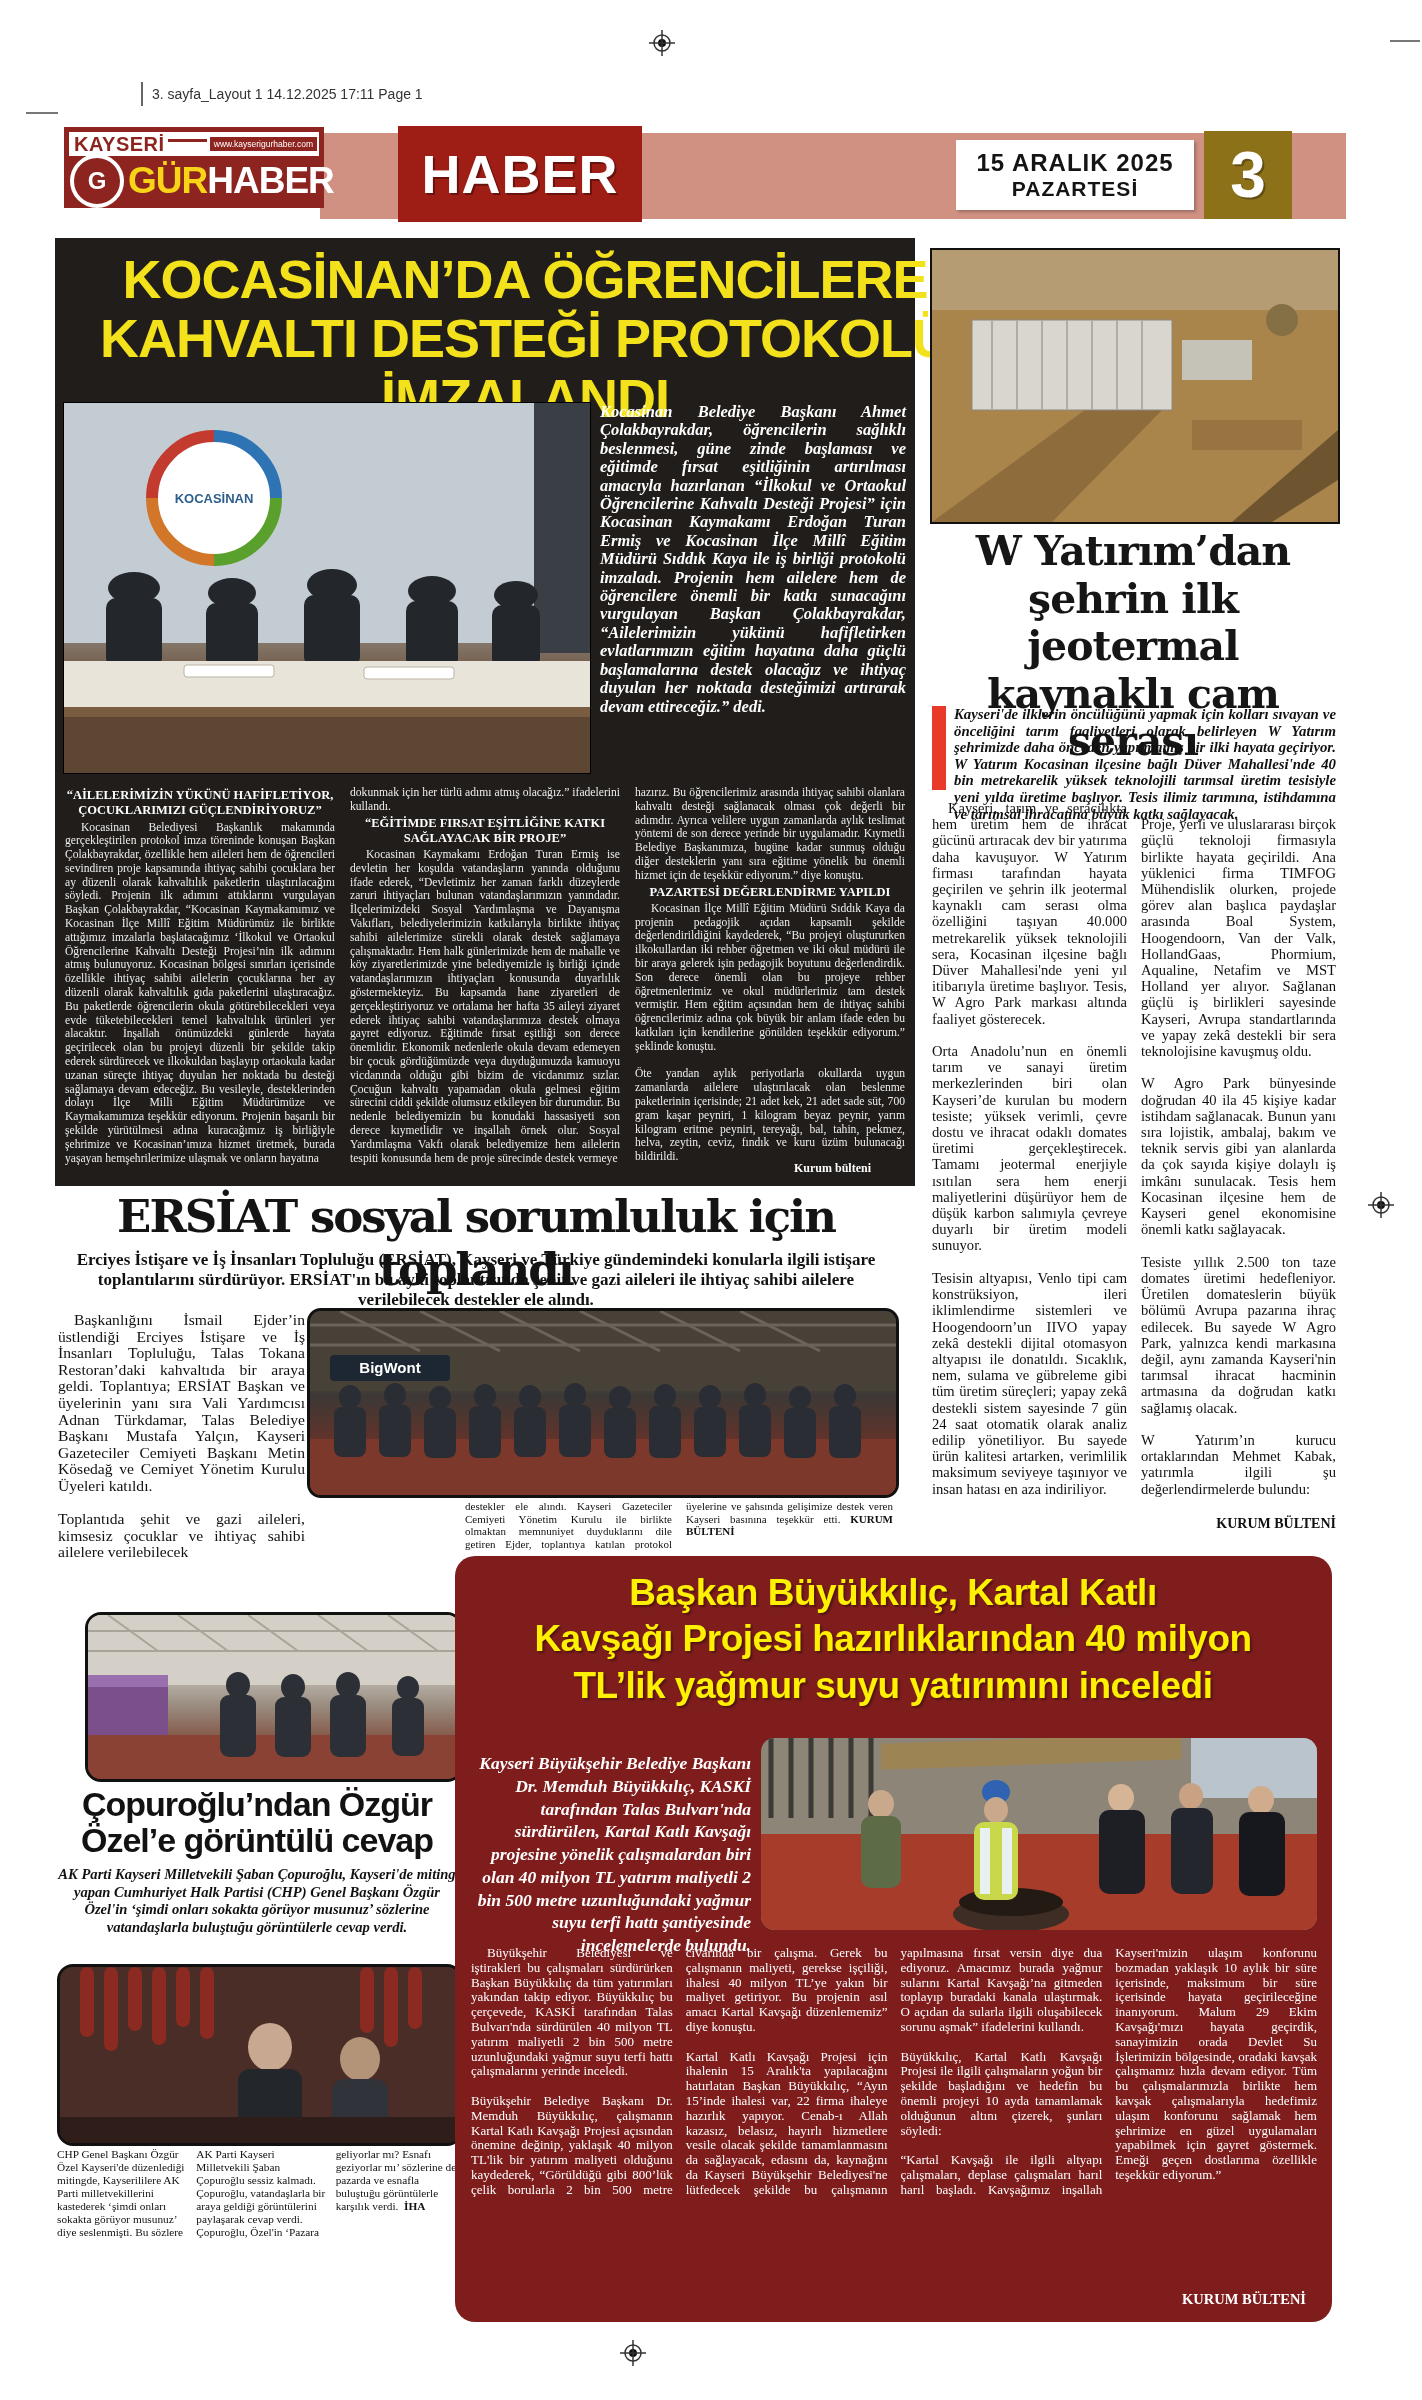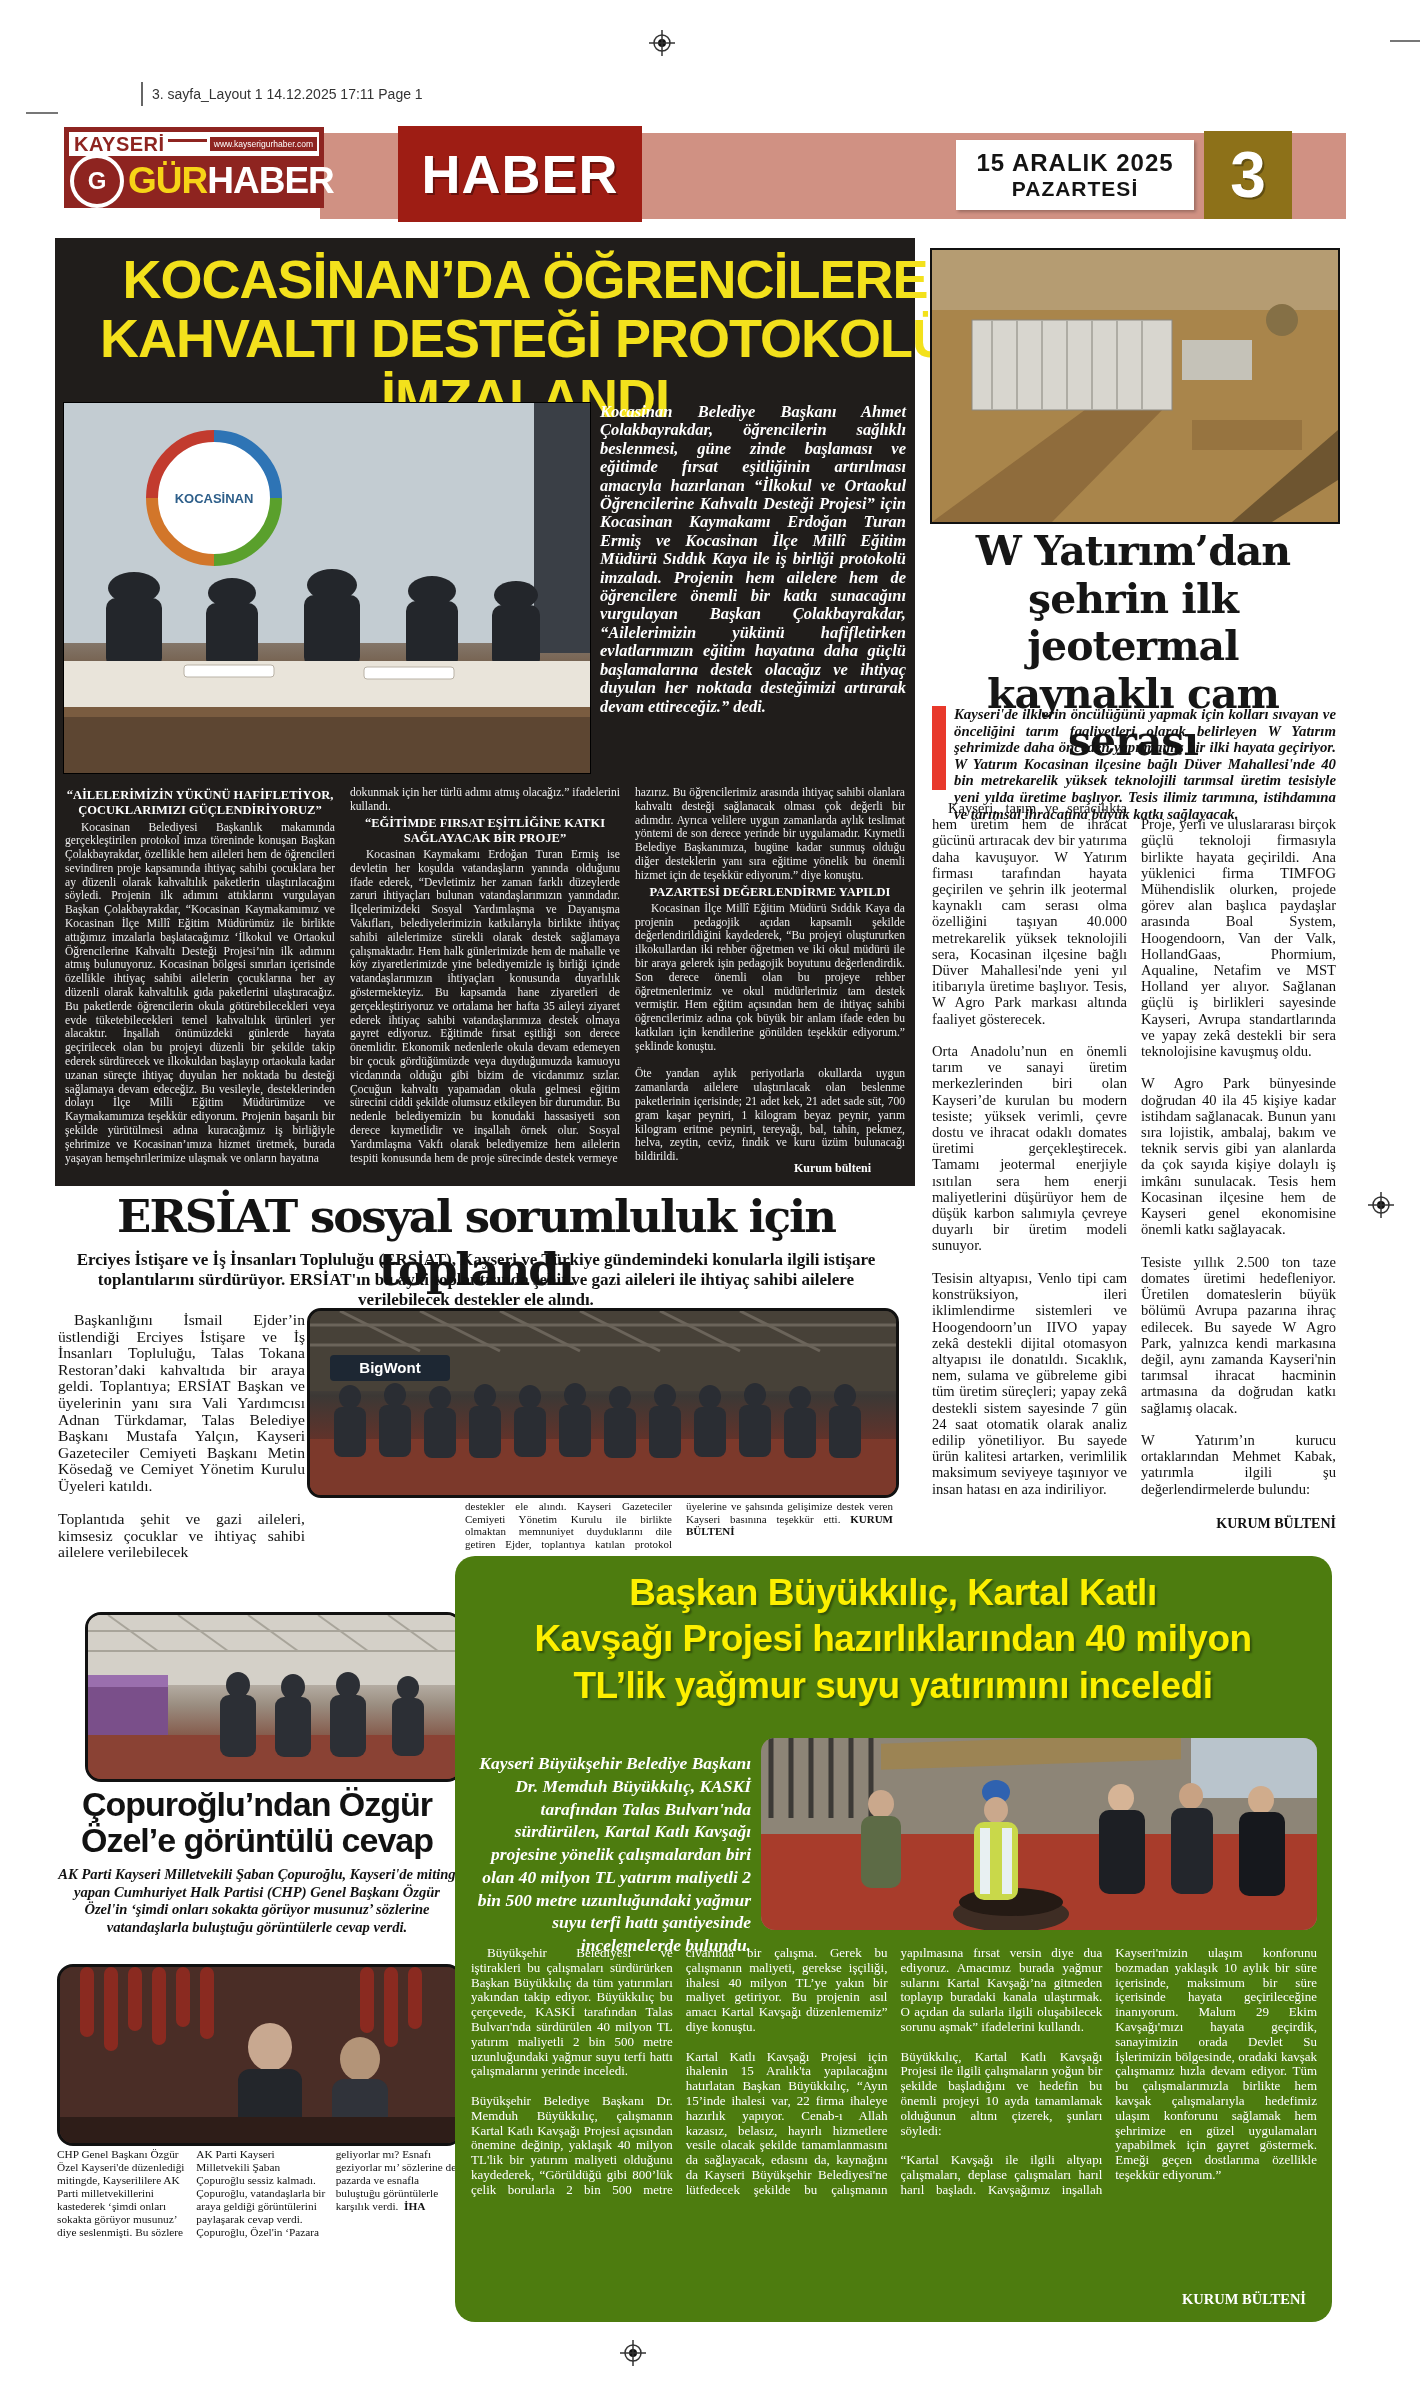--- a/index.html
+++ b/index.html
@@ -67,21 +67,21 @@
   
   #photo-market{left:85px;top:1612px;width:372px;height:164px;border:3px solid #111;border-radius:16px;overflow:hidden;
                 background:linear-gradient(#d8d4cc 0%,#c6c2ba 34%,#9a8d80 55%,#7e4a3a 80%,#6e3c2e 100%);}
   #chead{left:52px;top:1786px;width:410px;text-align:center;font-family:"Liberation Sans",sans-serif;font-weight:900;
          font-size:34px;line-height:1.06;color:#121212;letter-spacing:-1px;}
   #cintro{left:52px;top:1866px;width:410px;text-align:center;font-weight:bold;font-style:italic;font-size:14.6px;line-height:1.2;}
   #photo-sausage{left:57px;top:1964px;width:400px;height:176px;border:3px solid #111;border-radius:16px;overflow:hidden;
                  background:linear-gradient(#3a2722 0%,#53312a 40%,#6e443a 75%,#2e1d1a 100%);}
   #cbody{left:57px;top:2148px;width:408px;height:246px;column-count:3;column-gap:10px;font-size:11.3px;line-height:13px;}
   
-  #teal{left:455px;top:1556px;width:877px;height:766px;background:#4d7c0f;border-radius:20px;}
+  #teal{left:455px;top:1556px;width:877px;height:766px;background:#7f1d1d;border-radius:20px;}
   #thead{position:absolute;left:8px;top:14px;width:860px;text-align:center;font-family:"Liberation Sans",sans-serif;
          font-weight:900;font-size:37px;line-height:1.25;color:#fdf000;letter-spacing:-.5px;
          text-shadow:2px 2px 2px rgba(0,0,0,.35);}
   #tintro{position:absolute;left:16px;top:196px;width:280px;height:184px;color:#fff;font-weight:bold;font-style:italic;
           font-size:17.5px;line-height:1.3;text-align:right;}
   #photo-kartal{position:absolute;left:306px;top:182px;width:556px;height:192px;border-radius:14px;overflow:hidden;
                 background:linear-gradient(#9a8d72 0%,#6f6a60 30%,#a2402e 60%,#b5503a 100%);}
   #tbody{position:absolute;left:16px;top:390px;width:846px;height:352px;column-count:4;column-gap:13px;color:#fff;
          font-size:13px;line-height:14.8px;overflow:hidden;}
   #t-tag{position:absolute;right:26px;bottom:14px;color:#fff;font-weight:bold;font-size:14.5px;}

